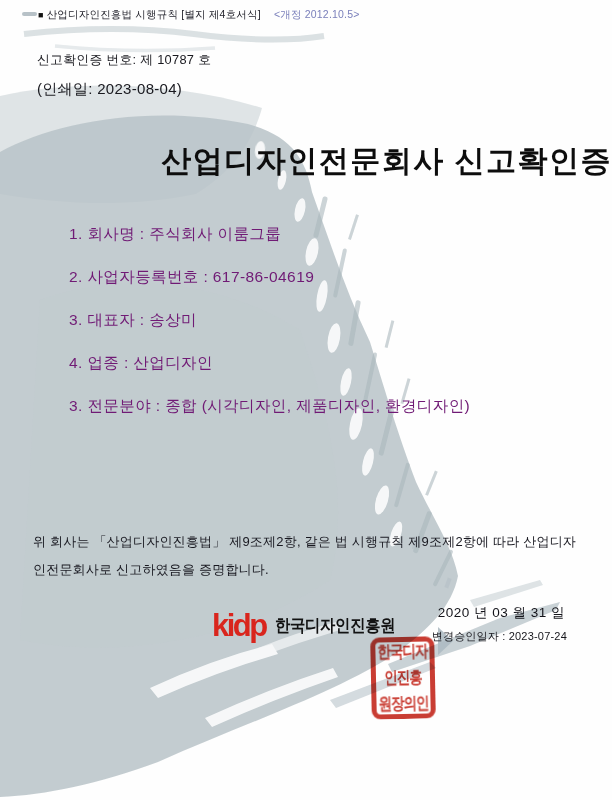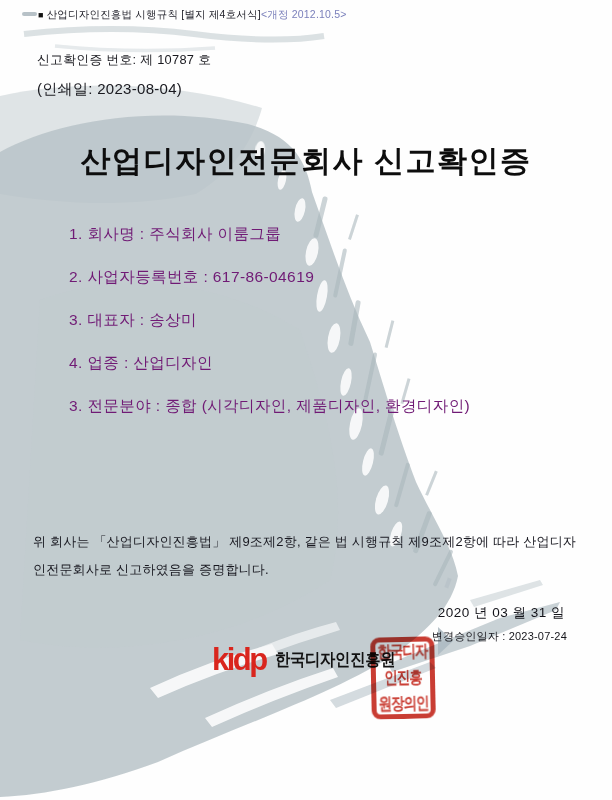--- a/index.html
+++ b/index.html
@@ -10,36 +10,36 @@
     background:#fefefe;
     overflow:hidden;
     font-family:"Liberation Sans", sans-serif;
     color:#1e1e1e;
   }
   .wm{position:absolute;left:0;top:0;width:612px;height:800px;z-index:0;}
   .layer{position:absolute;z-index:1;}
 
   .reg-line{left:38px;top:8px;font-size:10.5px;letter-spacing:.2px;color:#23232c;white-space:nowrap;}
   .reg-line .bullet{font-size:9px;margin-right:3px;color:#111;}
-  .reg-line .rev{color:#7b80bb;margin-left:0;}
+  .reg-line .rev{color:#7b80bb;margin-left:13px;}
 
   .cert-no{left:37px;top:52px;font-size:12.8px;letter-spacing:.3px;color:#19191f;}
   .print-date{left:37px;top:80px;font-size:15px;letter-spacing:.3px;color:#19191f;}
 
-  .title{left:0;width:612px;top:141px;text-align:center;font-size:30px;font-weight:700;letter-spacing:1.5px;color:#0d0d0d;}
+  .title{left:0;width:612px;top:141px;text-align:right;font-size:30px;font-weight:700;letter-spacing:1.5px;color:#0d0d0d;}
 
   .fields{left:33px;top:226px;}
   .field{font-size:15.5px;letter-spacing:.4px;line-height:16px;margin-bottom:27px;color:#701a75;white-space:nowrap;margin-left:36px;}
 
   .statement{left:33px;top:528px;width:552px;font-size:13px;line-height:28px;letter-spacing:.2px;color:#181820;}
 
   .issue-date{right:47px;top:604px;font-size:13.5px;letter-spacing:.5px;text-align:right;color:#15151b;}
   .change-date{right:45px;top:629px;font-size:11px;letter-spacing:.2px;text-align:center;color:#15151b;margin-left:44px;}
 
-  .logo-row{left:212px;top:644px;display:flex;align-items:center;gap:9px;}
+  .logo-row{left:212px;top:610px;display:flex;align-items:center;gap:9px;}
   .kidp{font-size:31px;font-weight:700;color:#d9251d;letter-spacing:-2.5px;line-height:1;transform:scaleY(1.02);}
   .org{font-size:17px;font-weight:700;color:#121212;letter-spacing:-.3px;transform:scaleX(.9);transform-origin:left center;white-space:nowrap;}
 
   .seal{
     left:371px;top:637px;width:54px;height:66px;
     border:5px solid #c62b20;border-radius:9px;
     padding:3px 0;
     display:flex;flex-direction:column;justify-content:space-between;align-items:center;
     transform:rotate(-1.2deg);
     color:#c62b20;

